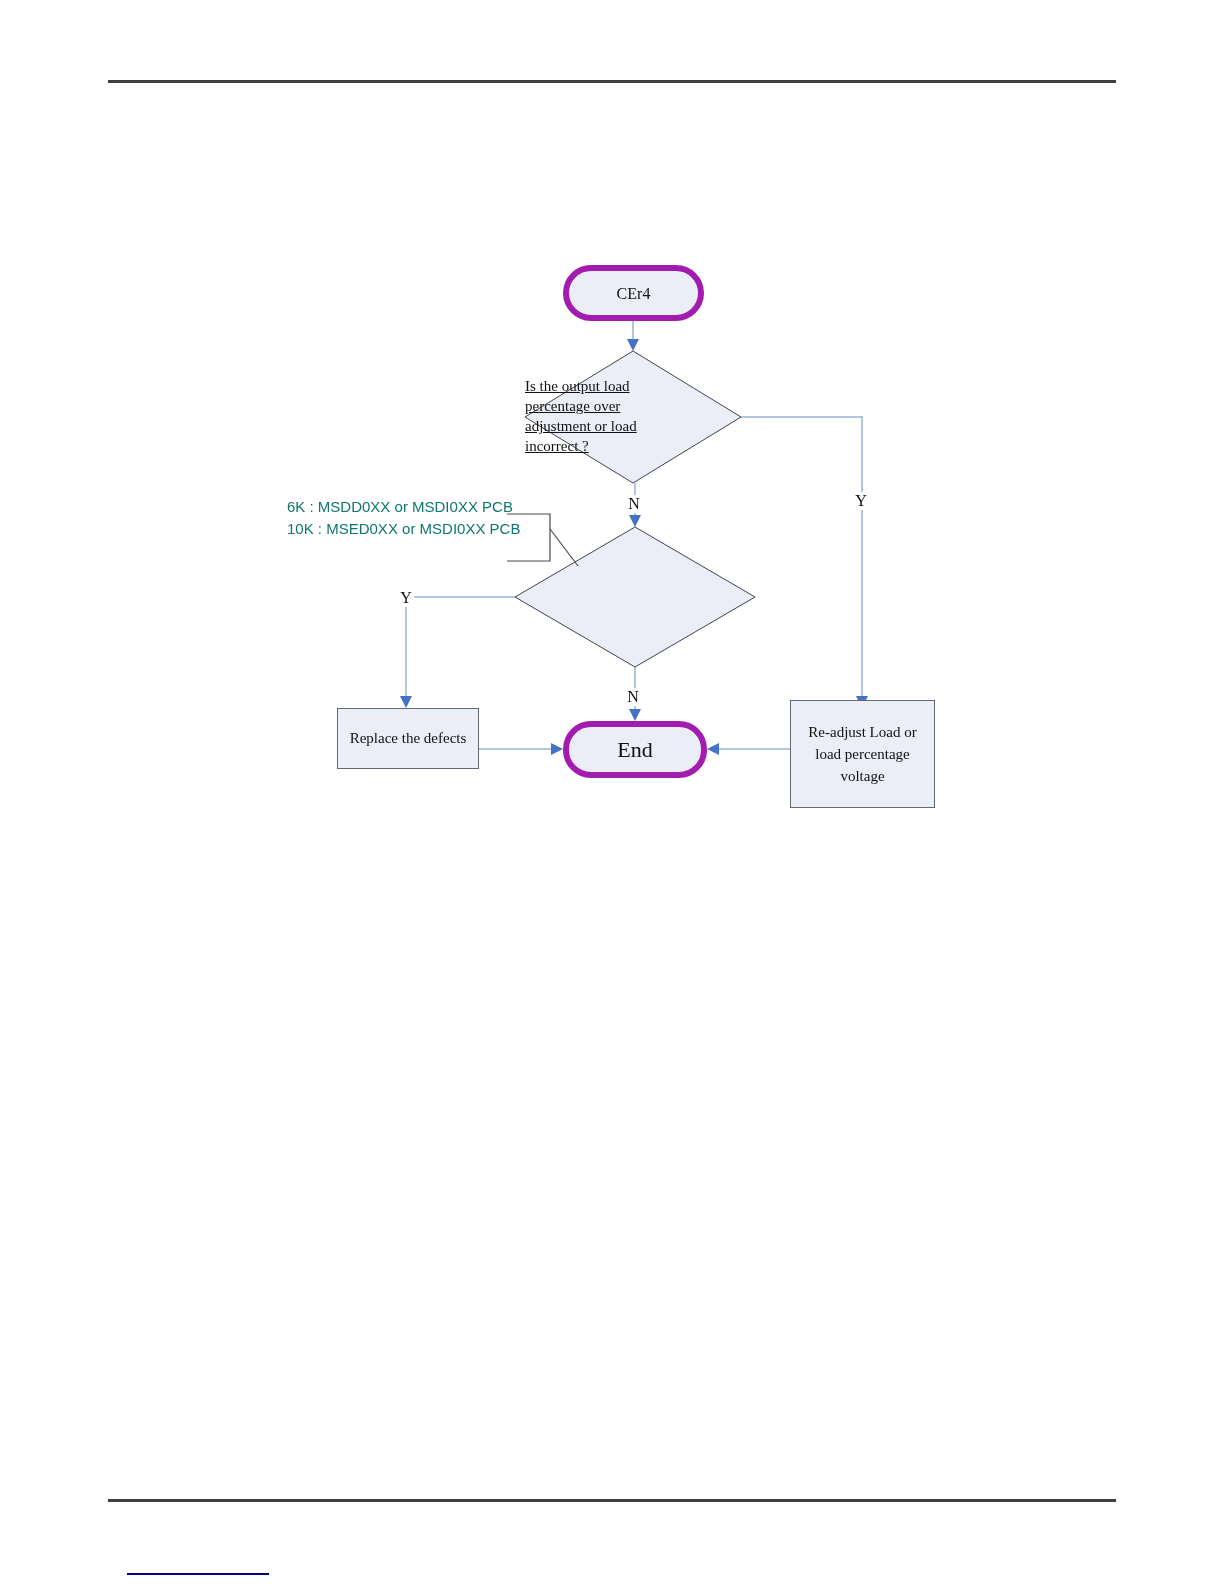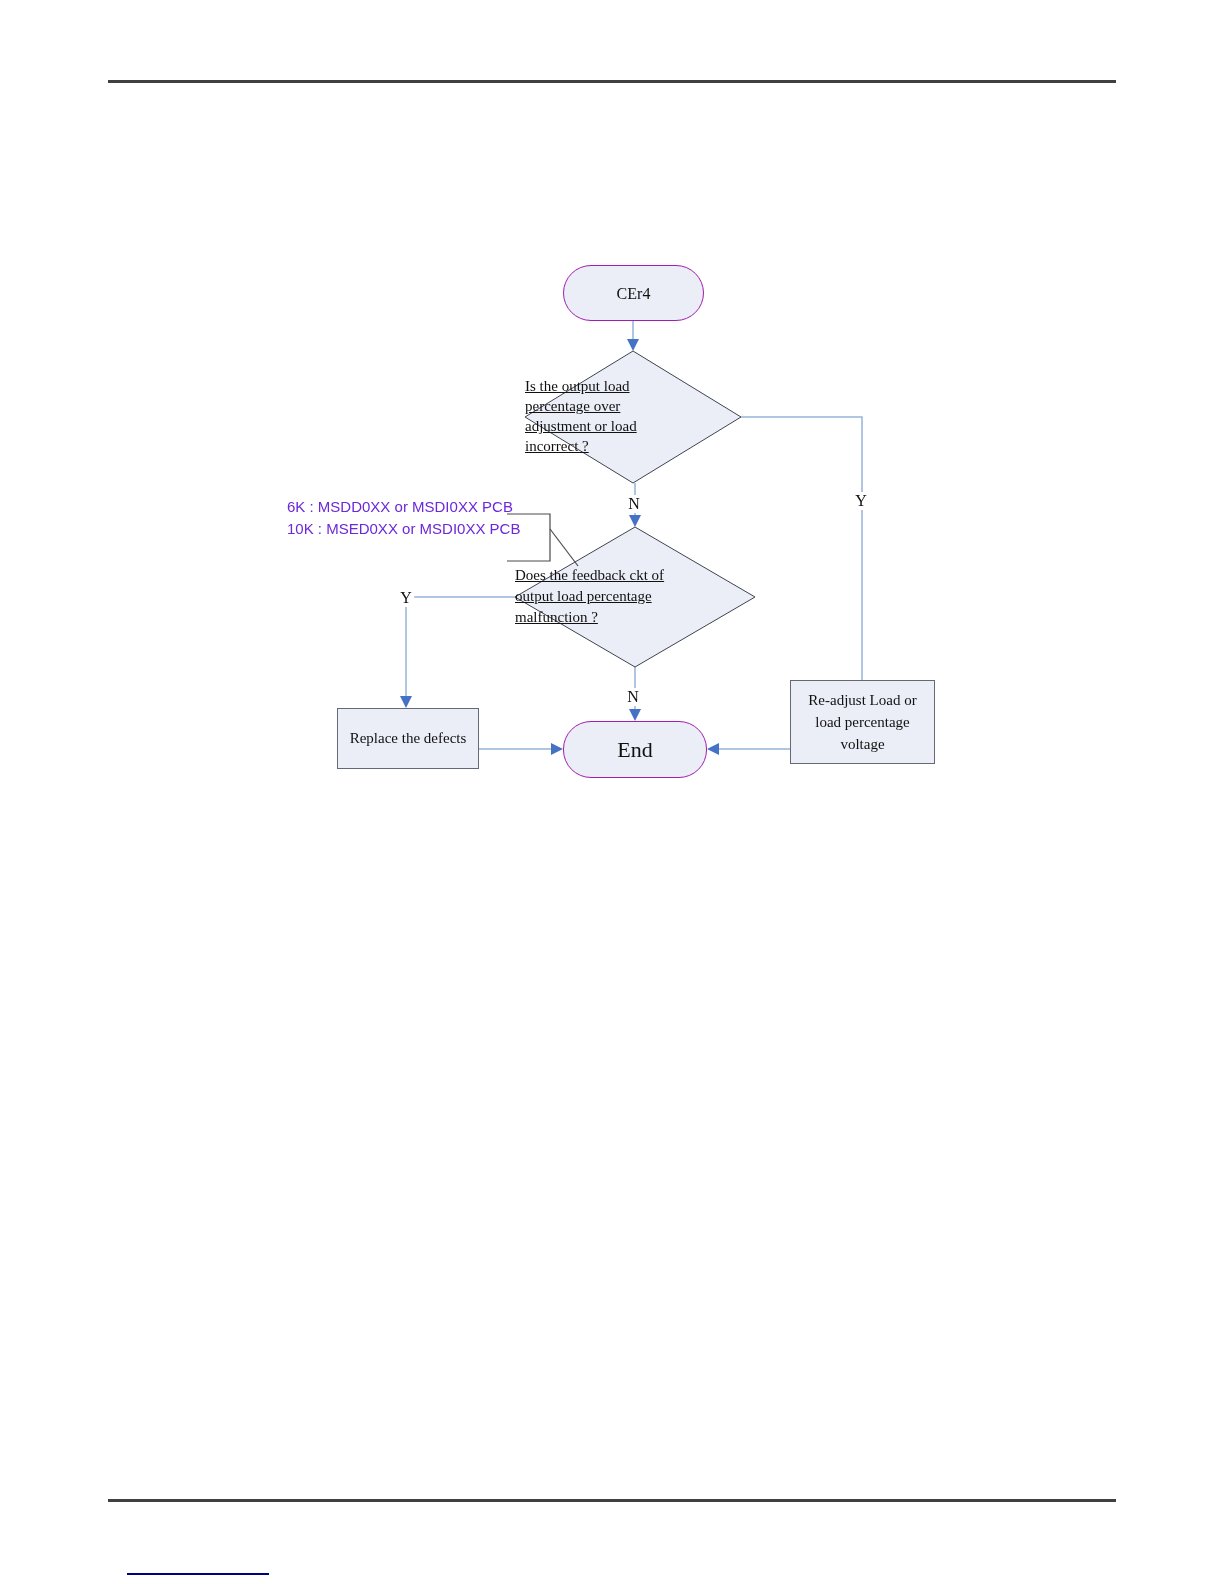--- a/index.html
+++ b/index.html
@@ -32,27 +32,27 @@
     background:#ebeef6;
     display:flex;
     align-items:center;
     justify-content:center;
     text-align:center;
     font-size:15px;
     line-height:21px;
     white-space:pre-line;
     box-sizing:border-box;
   }
-  .stadium { border:1px solid #a21caf; border-radius:28px; }
+  .stadium { border:6px solid #a21caf; border-radius:28px; }
   .proc    { border:1px solid #646a73; }
 
   #start-node    { left:563px; top:265px; width:141px; height:56px; font-size:16px; }
   #end-node      { left:563px; top:721px; width:144px; height:57px; font-size:22px; }
   #replace-node  { left:337px; top:708px; width:142px; height:61px; }
-  #readjust-node { left:790px; top:680px; width:145px; height:84px; line-height:22px;justify-content:center; }
+  #readjust-node { left:790px; top:700px; width:145px; height:108px; line-height:22px;justify-content:center; }
 
   .dtext {
     position:absolute;
     font-size:15px;
     white-space:pre-line;
     text-decoration:underline;
   }
   #decision1-text { left:525px; top:376px; width:216px; line-height:20px; }
   #decision2-text { left:515px; top:565px; width:240px; line-height:21px; }
 
@@ -69,21 +69,21 @@
   #label-d2-yes { left:406px; top:598px; }
   #label-d2-no  { left:633px; top:697px; }
 
   #callout-text {
     position:absolute;
     left:287px; top:496px;
     font-family:"Liberation Sans", sans-serif;
     font-size:15px;
     line-height:22px;
     white-space:pre-line;
-    color:#6d28d9;
+    color:#0f766e;
   }
 </style>
 </head>
 <body>
 
 <div id="page">
 
   <div id="top-rule" class="rule"></div>
 
   <svg id="fc-svg" width="1224" height="1584" viewBox="0 0 1224 1584">
@@ -116,23 +116,20 @@
   </div>
 
   <div id="decision1-text" class="dtext">Is the output load
 percentage over
 adjustment or load
 incorrect ?</div>
 
   <div id="callout-text">6K : MSDD0XX or MSDI0XX PCB
 10K : MSED0XX or MSDI0XX PCB</div>
 
-  <div id="decision2-text" class="dtext">Does the feedback ckt of
-output load percentage
-malfunction ?</div>
 
   <div id="replace-node" class="node proc">
     <span>Replace the defects</span>
   </div>
 
   <div id="end-node" class="node stadium">
     <span>End</span>
   </div>
 
   <div id="readjust-node" class="node proc">

